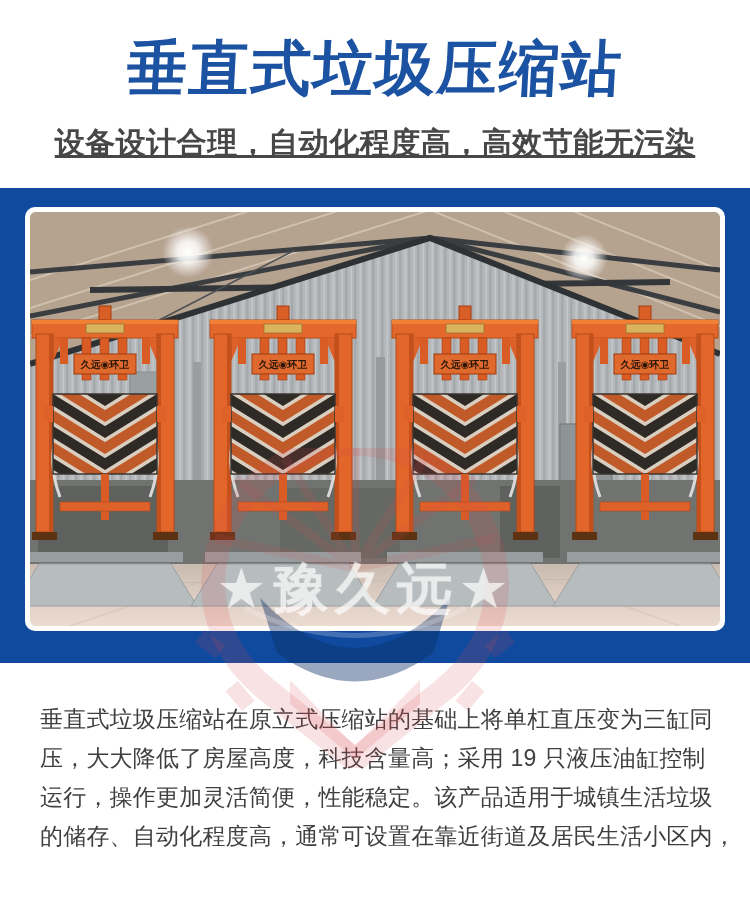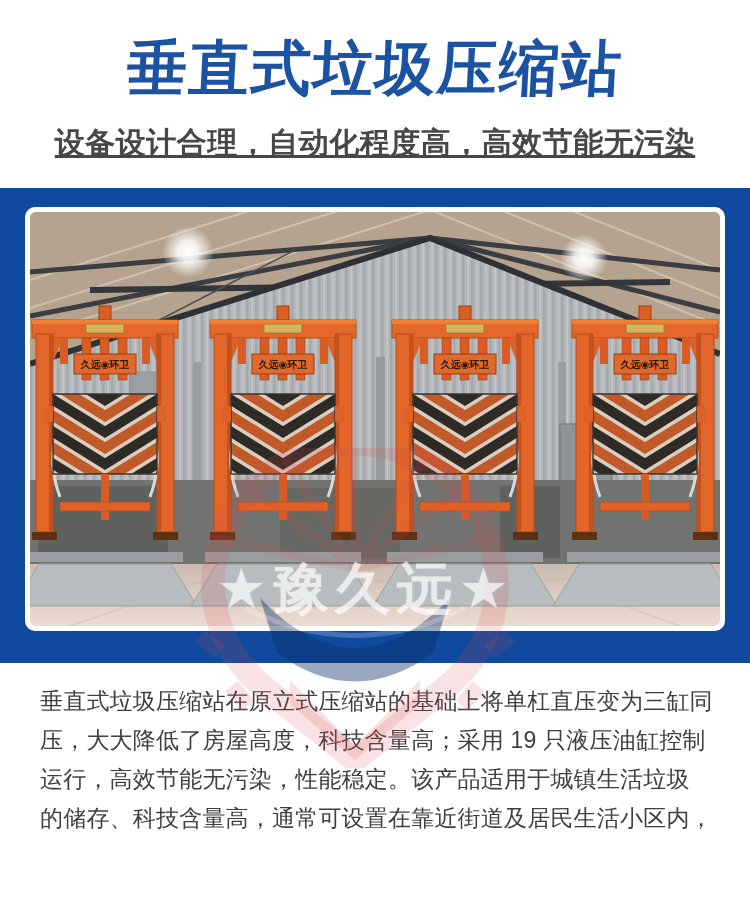--- a/index.html
+++ b/index.html
@@ -31,21 +31,21 @@
     z-index:30;pointer-events:none;
   }
   .watermark-text{
     position:absolute;left:0;top:556px;width:691px;z-index:31;
     text-align:center;font-size:56px;line-height:66px;font-weight:bold;
     color:rgba(255,255,255,0.62);letter-spacing:6px;pointer-events:none;
     text-shadow:0 0 2px rgba(255,255,255,0.25);
     margin-left:20px;
   }
   
-  .description{margin:19px 40px 0 40px;color:#3f3f3f;}
+  .description{margin:37px 40px 0 40px;color:#3f3f3f;}
   .desc-line{font-size:23px;line-height:39px;letter-spacing:0.2px;white-space:nowrap;}
 </style>
 </head>
 <body>
 
 <div class="header">
   <h1 class="page-title">垂直式垃圾压缩站</h1>
   <div class="page-subtitle">设备设计合理，自动化程度高，高效节能无污染</div>
 </div>
 
@@ -218,15 +218,15 @@
 
   <path d="M115,232 L180,298 L245,232 L245,256 L180,312 L115,256 Z" fill="#d9494e" opacity="0.16"></path>
 
   <path d="M70,160 Q180,215 290,160" stroke="#ffffff" stroke-width="5" fill="none" opacity="0.22"></path>
 </svg>
 <div class="watermark-text">★豫久远★</div>
 
 <div class="description">
   <div class="desc-line">垂直式垃圾压缩站在原立式压缩站的基础上将单杠直压变为三缸同</div>
   <div class="desc-line">压，大大降低了房屋高度，科技含量高；采用 19 只液压油缸控制</div>
-  <div class="desc-line">运行，高效节能无污染，性能稳定。该产品适用于城镇生活垃圾</div>
-  <div class="desc-line">的储存、科技含量高，通常可设置在靠近街道及居民生活小区内，</div>
+  <div class="desc-line">运行，操作更加灵活简便，性能稳定。该产品适用于城镇生活垃圾</div>
+  <div class="desc-line">的储存、自动化程度高，通常可设置在靠近街道及居民生活小区内，</div>
 </div>
 
 </body></html>

